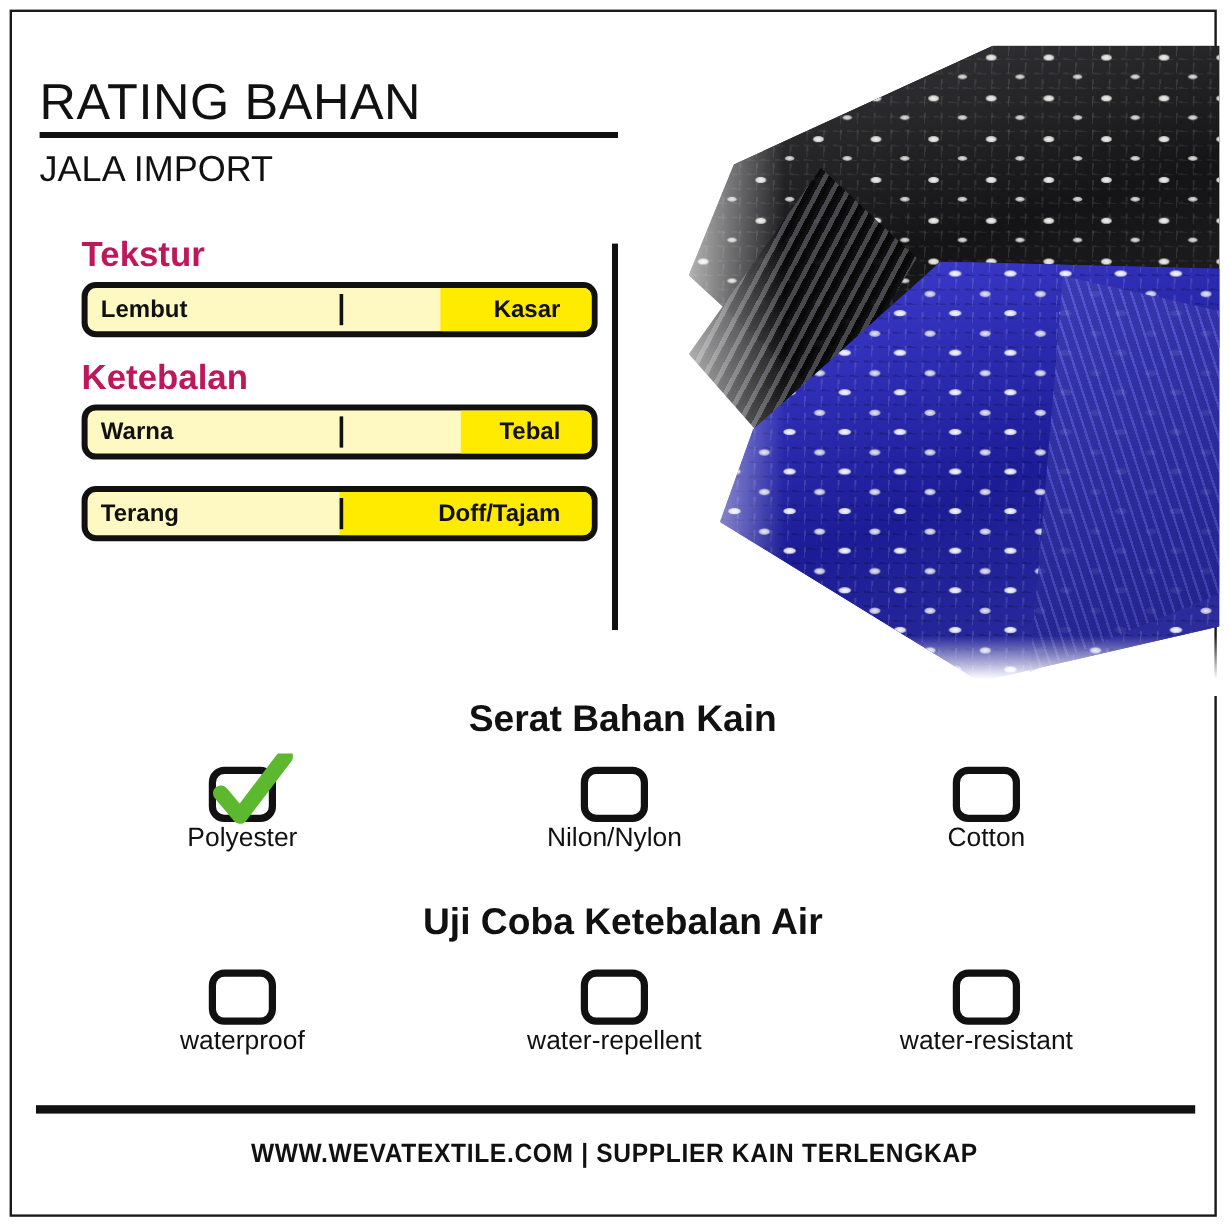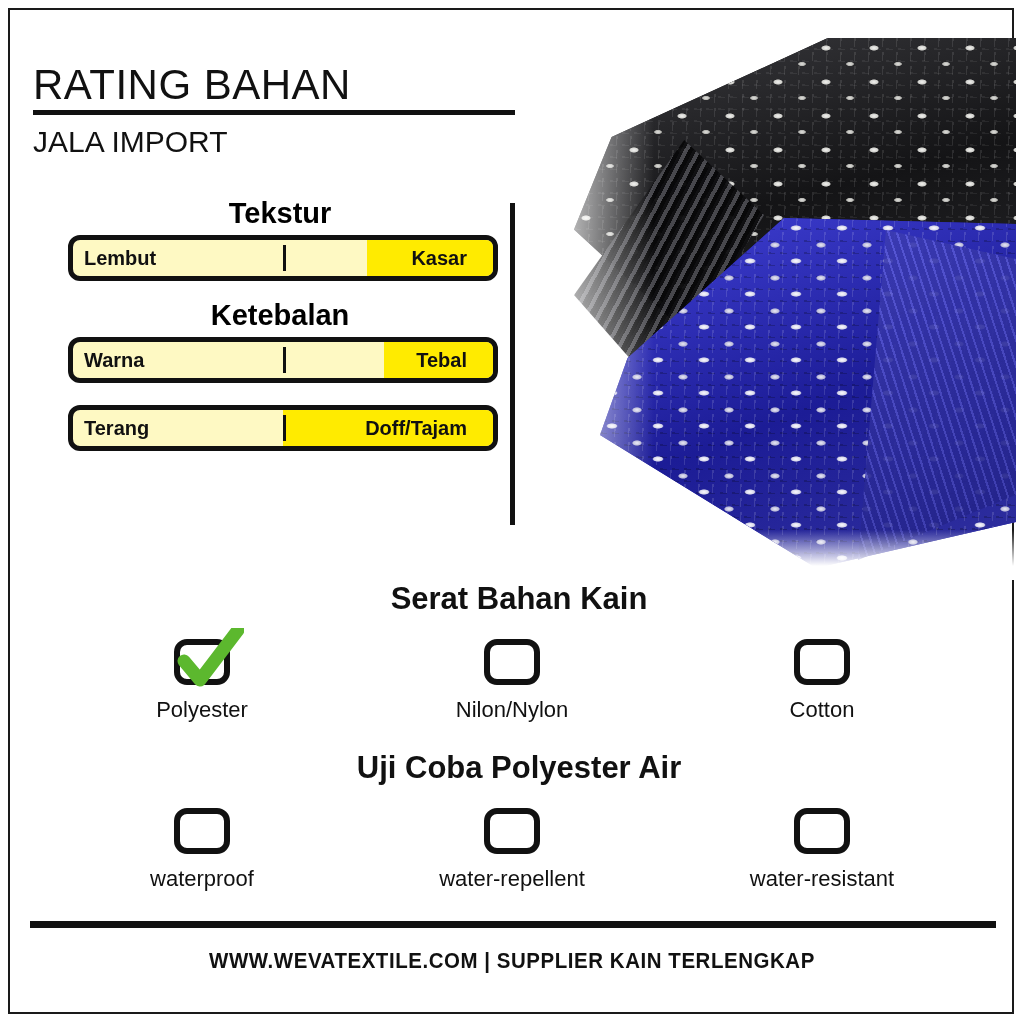--- a/index.html
+++ b/index.html
@@ -123,24 +123,24 @@
     position: absolute;
     left: 510px; top: 203px;
     width: 5px; height: 322px;
     background: #111111;
   }
 
   
   #ratings { position: absolute; left: 68px; top: 196px; width: 430px; }
   .rating-block { position: relative; }
   .rating-heading {
-    text-align: center;
+    text-align: left;
     font-size: 29px;
     font-weight: bold;
-    color: #000000;
+    color: #be185d;
     line-height: 34px;
     padding-right: 6px;
     white-space: nowrap;
   }
   .rating-bar {
     position: relative;
     height: 46px;
     border: 5px solid #111111;
     border-radius: 12px;
     background: #fef9c3;
@@ -207,21 +207,20 @@
     background: #ffffff;
   }
   .check-glyph {
     position: absolute;
     left: -4px;
     top: -17px;
     width: 68px;
     height: 62px;
   }
   .option-label {
-    margin-top: 12px;
     font-size: 22px;
     color: #111111;
     white-space: nowrap;
     text-align: center;
   }
 
   
   #footer-rule {
     position: absolute;
     left: 30px; top: 921px;
@@ -319,21 +318,21 @@
 
       <div class="option">
         <div class="checkbox"></div>
         <div class="option-label">Cotton</div>
       </div>
 
     </div>
   </div>
 
   <div class="section" style="top:750px;">
-    <div class="section-title">Uji Coba Polyester Air</div>
+    <div class="section-title">Uji Coba Ketebalan Air</div>
     <div class="option-row">
 
       <div class="option">
         <div class="checkbox"></div>
         <div class="option-label">waterproof</div>
       </div>
 
       <div class="option">
         <div class="checkbox"></div>
         <div class="option-label">water-repellent</div>

